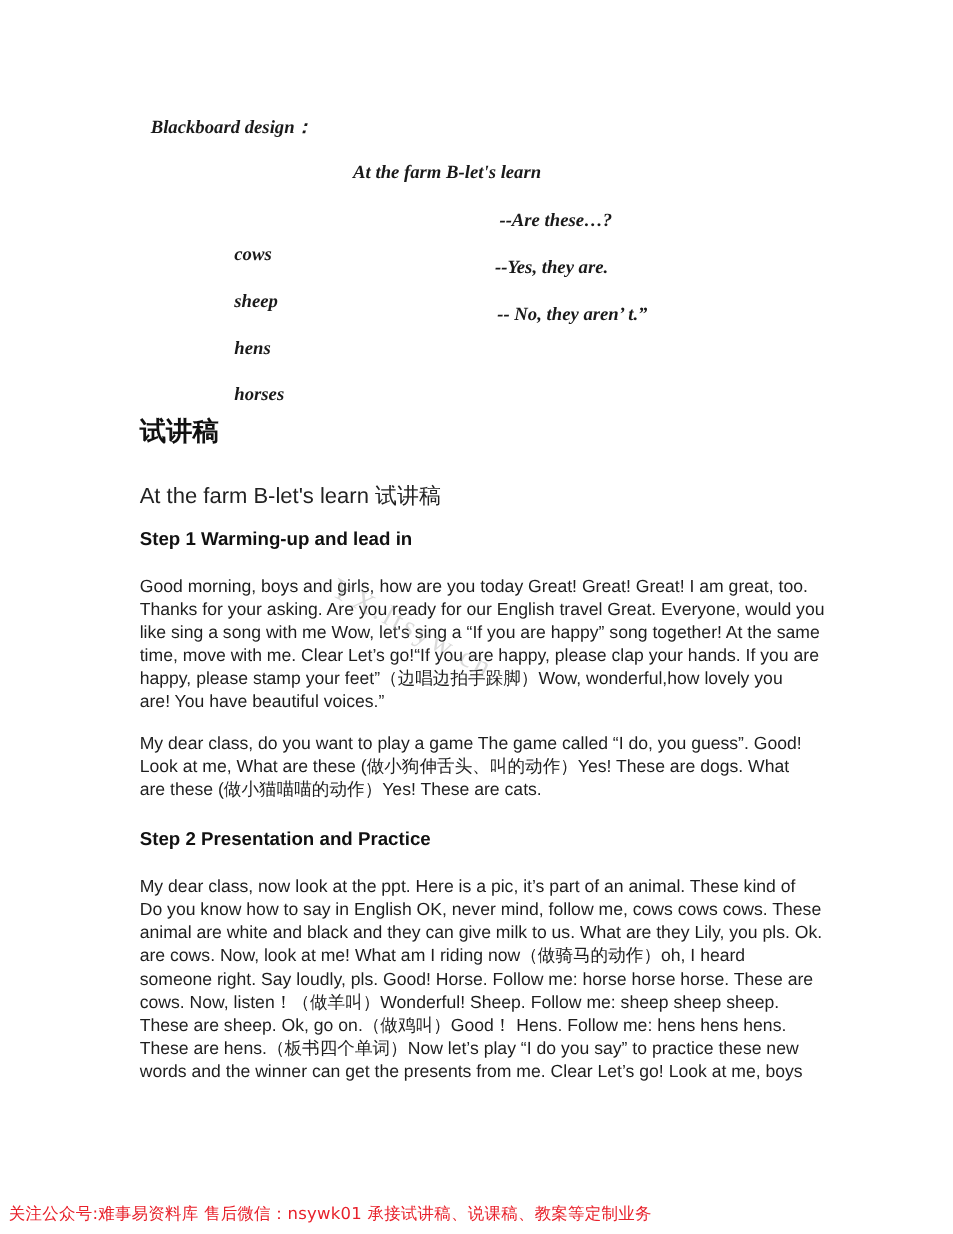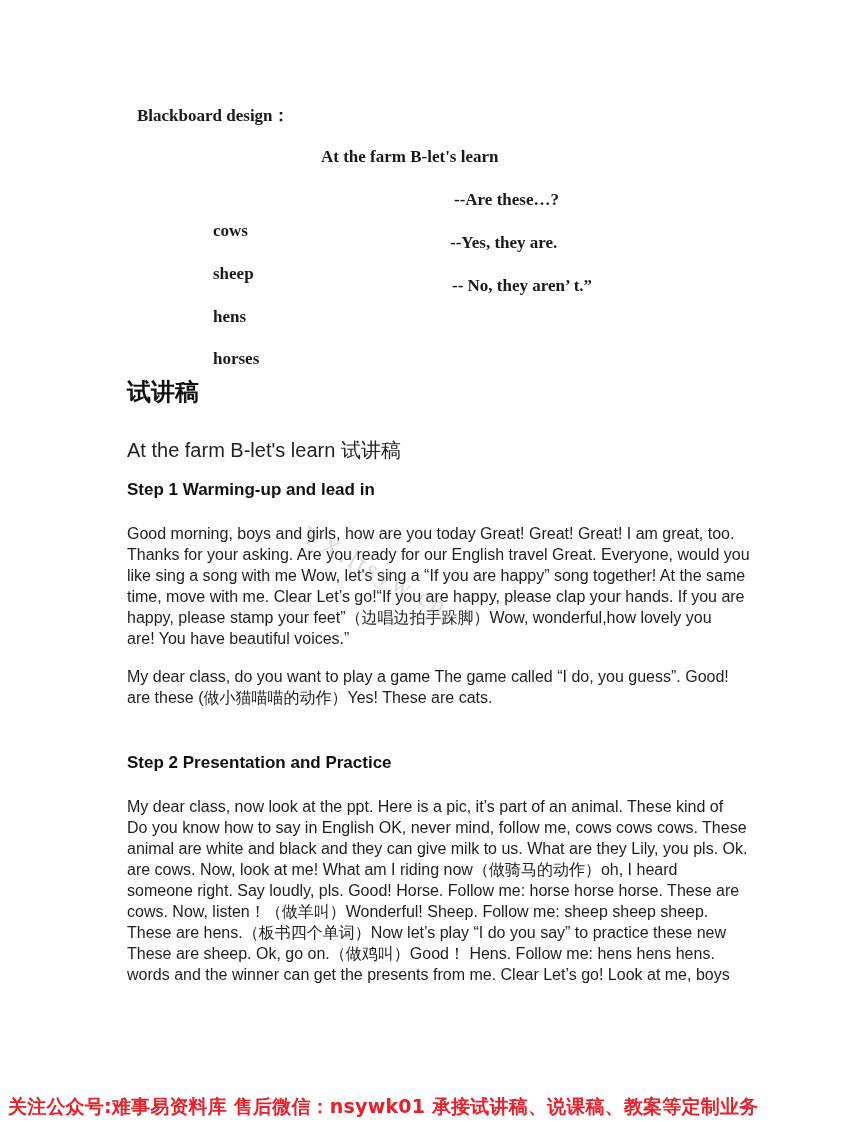--- a/index.html
+++ b/index.html
@@ -1,20 +1,20 @@
 <!DOCTYPE html>
 <html><head>
   <meta charset="utf-8">
   <style>
     html, body { margin: 0; padding: 0; }
     body {
       width: 866px; height: 1122px; position: relative; overflow: hidden;
       background: #ffffff; color: #111;
     }
-    .serif { font-family: "Liberation Serif", "DejaVu Serif", serif; font-weight: bold; color: #1a1a1a; }
+    .serif { font-family: "Liberation Serif", "DejaVu Serif", serif; font-weight: bold; color: #1a1a1a; font-style: italic; }
     .sans { font-family: "Liberation Sans", "DejaVu Sans", sans-serif; }
     .abs { position: absolute; white-space: nowrap; }
     #bb-heading { left: 137px; top: 104px; font-size: 17px; }
     #bb-title { left: 321px; top: 147px; font-size: 17px; }
     .bb-word { left: 213px; font-size: 17px; margin-top: 31px; }
     .bb-phrase { font-size: 17px; }
     #section-title {
       left: 127px; top: 376px; font-size: 24px; font-weight: bold;
       font-family: "DejaVu Sans", sans-serif; color: #111;
     }
@@ -32,22 +32,22 @@
       font-family: "Liberation Serif", serif; font-size: 26px; color: rgba(150,150,150,0.35);
       transform: rotate(28deg); transform-origin: left top; letter-spacing: 3px;
       pointer-events: none;
     }
     #footer {
       position: absolute; left: 0; top: 1094px; width: 866px; height: 28px;
       border-bottom: 1px dashed #cfcfcf;
     }
     #footer-text {
       position: absolute; left: 8px; top: 0; white-space: nowrap;
-      font-family: "DejaVu Sans", sans-serif; font-weight: bold;
-      font-size: 19px; letter-spacing: 0.2px;
+      font-family: "DejaVu Sans", sans-serif; font-weight: normal;
+      font-size: 15px; letter-spacing: 0.2px;
     }
   </style>
 </head>
 <body>
 
 <div>
 
   <div class="abs serif" id="bb-heading">Blackboard design：</div>
   <div class="abs serif" id="bb-title">At the farm B-let's learn</div>
 
@@ -69,34 +69,35 @@
     <span class="line">Good morning, boys and girls, how are you today Great! Great! Great! I am great, too.</span>
     <span class="line">Thanks for your asking. Are you ready for our English travel Great. Everyone, would you</span>
     <span class="line">like sing a song with me Wow, let's sing a “If you are happy” song together! At the same</span>
     <span class="line">time, move with me. Clear Let’s go!“If you are happy, please clap your hands. If you are</span>
     <span class="line">happy, please stamp your feet”（边唱边拍手跺脚）Wow, wonderful,how lovely you</span>
     <span class="line">are! You have beautiful voices.”</span>
   </p>
 
   <p class="para" style="top:666px">
     <span class="line">My dear class, do you want to play a game The game called “I do, you guess”. Good!</span>
+    <span class="line">Look at me, What are these (做小狗伸舌头、叫的动作）Yes! These are dogs. What</span>
     <span class="line">are these (做小猫喵喵的动作）Yes! These are cats.</span>
   </p>
 
   <div class="abs sans step-heading" style="top:753px">Step 2 Presentation and Practice</div>
 
   <p class="para" style="top:796px">
     <span class="line">My dear class, now look at the ppt. Here is a pic, it’s part of an animal. These kind of</span>
     <span class="line">Do you know how to say in English OK, never mind, follow me, cows cows cows. These</span>
     <span class="line">animal are white and black and they can give milk to us. What are they Lily, you pls. Ok.</span>
     <span class="line">are cows. Now, look at me! What am I riding now（做骑马的动作）oh, I heard</span>
     <span class="line">someone right. Say loudly, pls. Good! Horse. Follow me: horse horse horse. These are</span>
     <span class="line">cows. Now, listen！（做羊叫）Wonderful! Sheep. Follow me: sheep sheep sheep.</span>
+    <span class="line">These are sheep. Ok, go on.（做鸡叫）Good！ Hens. Follow me: hens hens hens.</span>
     <span class="line">These are hens.（板书四个单词）Now let’s play “I do you say” to practice these new</span>
-    <span class="line">These are sheep. Ok, go on.（做鸡叫）Good！ Hens. Follow me: hens hens hens.</span>
     <span class="line">words and the winner can get the presents from me. Clear Let’s go! Look at me, boys</span>
   </p>
 
   <div id="watermark">YX.ltsyw.cn</div>
 
   <div id="footer">
     <span id="footer-text" style="color: rgb(232, 32, 42);">关注公众号:难事易资料库  售后微信：nsywk01  承接试讲稿、说课稿、教案等定制业务</span>
   </div>
 
 </div>

